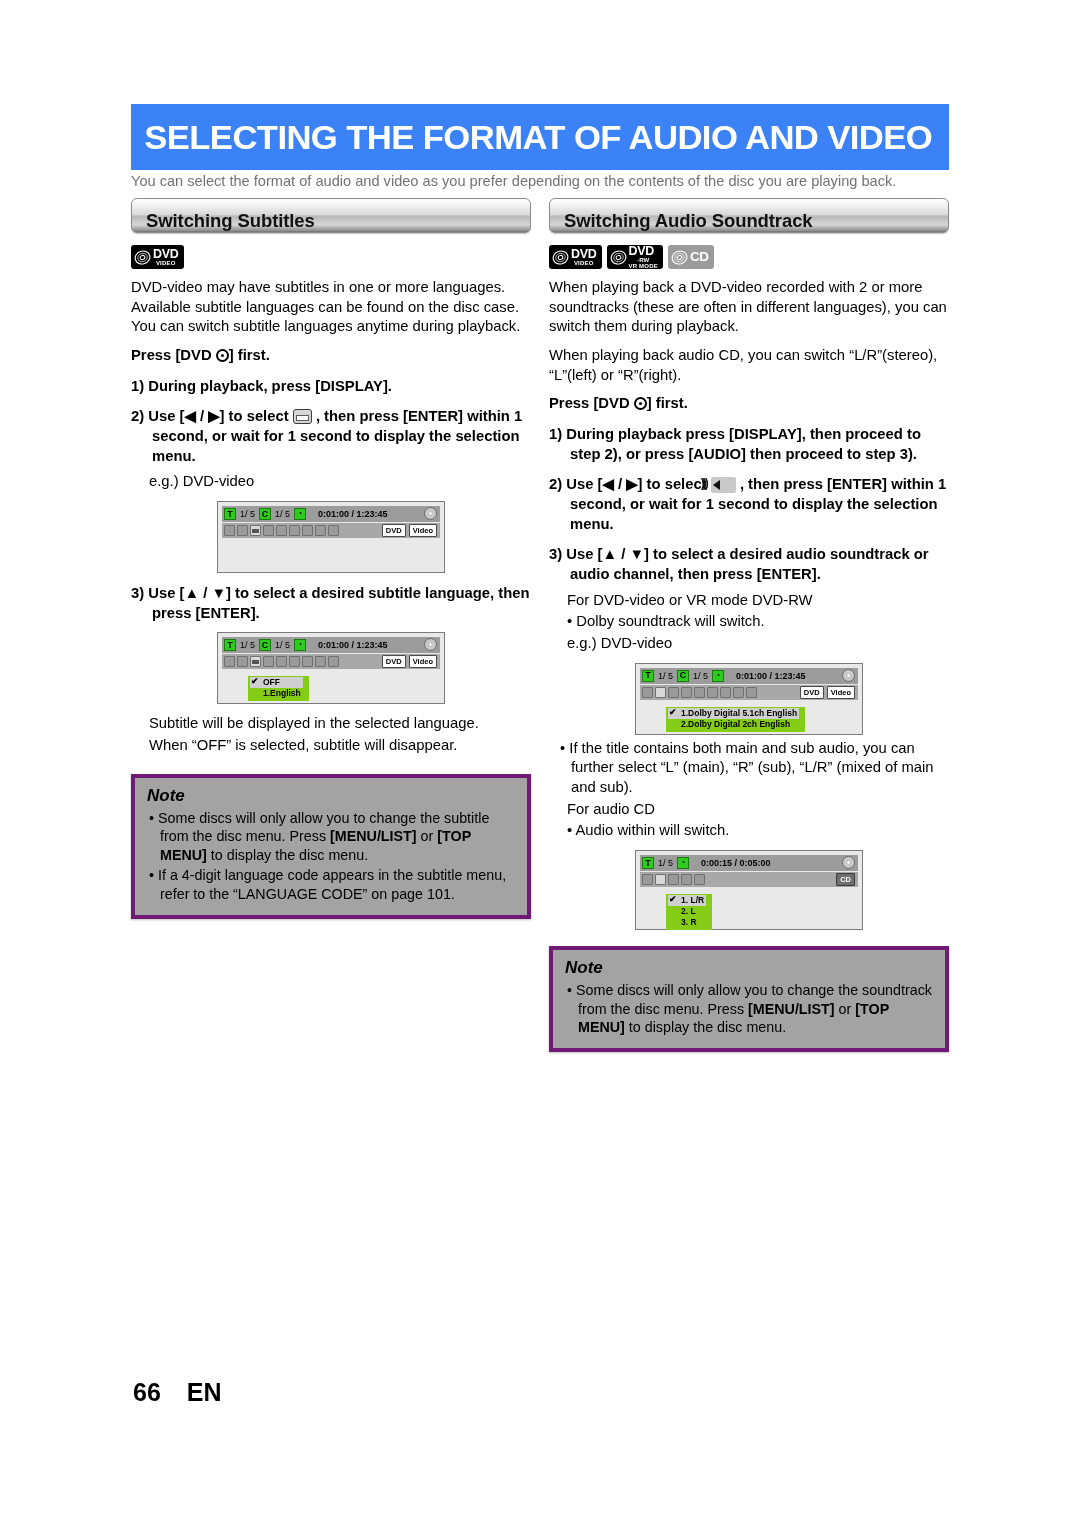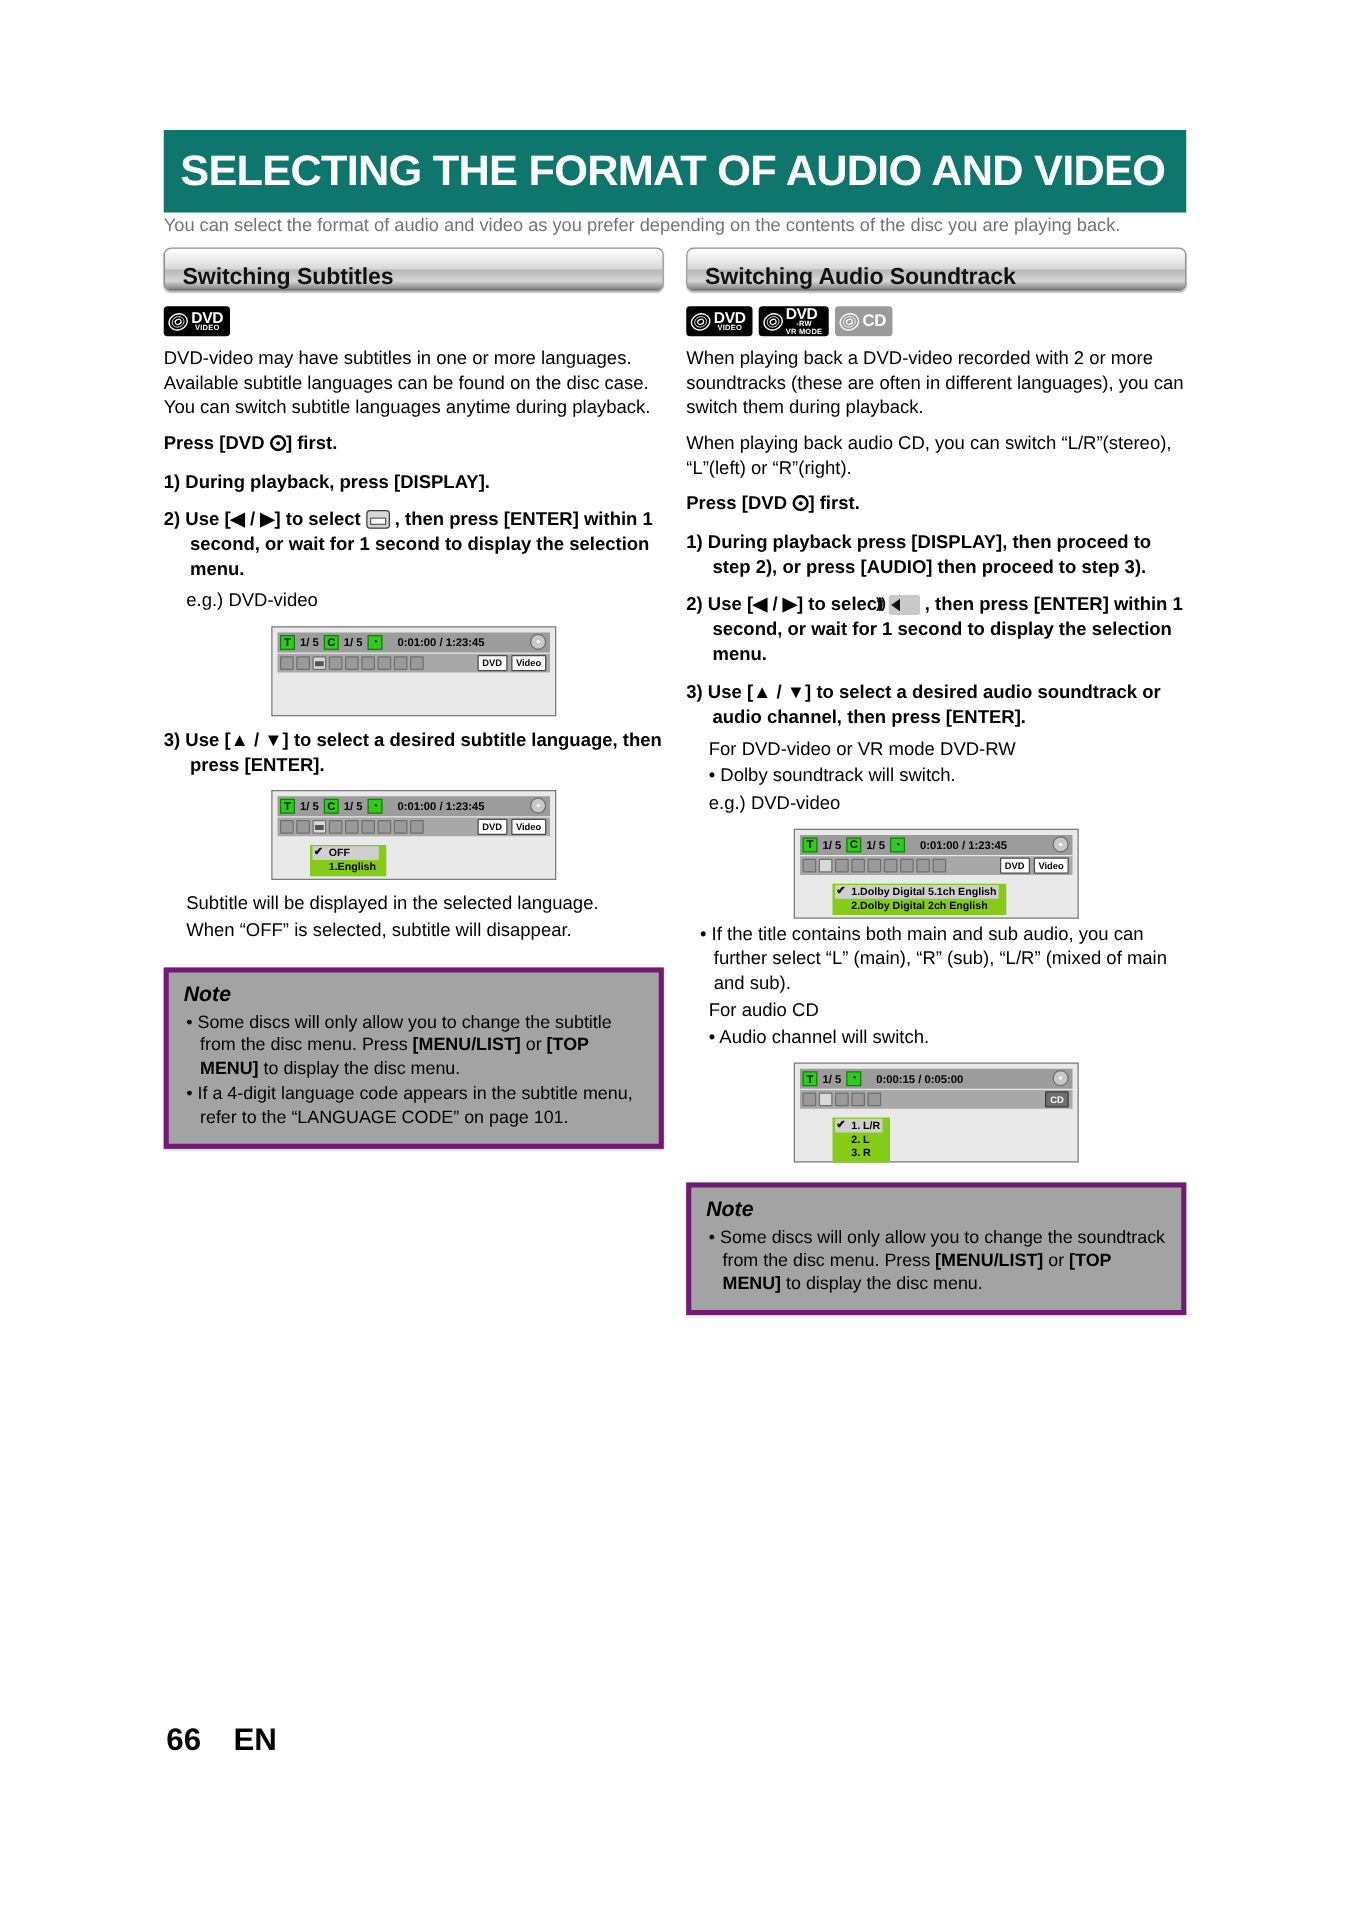--- a/index.html
+++ b/index.html
@@ -10,21 +10,21 @@
     font-family:"Liberation Sans", sans-serif;
     color:#000;
     position:relative;
     overflow:hidden;
   }
   .page { position:absolute; left:0; top:0; width:1080px; height:1528px; }
 
   
   .banner {
     position:absolute; left:131px; top:104px; width:818px; height:66px;
-    background:#0f766e;
+    background:#3b82f6;
     display:flex; align-items:center;
   }
   .banner-title {
     color:#ffffff;
     font-size:34px;
     font-weight:bold;
     letter-spacing:-0.6px;
     padding-left:13px;
     transform:scaleX(1.02);
     transform-origin:left center;
@@ -135,21 +135,21 @@
     height:16px; background:#9c9c9c;
     display:flex; align-items:center; gap:4px;
     padding:0 2px; position:relative;
   }
   .chip {
     width:12px;height:12px;background:#2ecc1f;border:1px solid #1a7a10;
     color:#000;font-size:9px;font-weight:bold;display:flex;align-items:center;justify-content:center;
     flex:0 0 auto; line-height:1;
   }
   .chip.clock { font-size:8px; }
-  .num { font-size:9px; color:#000; font-weight:bold; white-space:nowrap; }
+  .num { font-size:9px; color:#000; font-weight:normal; white-space:nowrap; }
   .osd-time { font-size:9px; font-weight:bold; color:#000; margin-left:8px; white-space:nowrap;text-align:center; }
   .disc-ico {
     position:absolute; right:3px; top:1px;
     width:13px;height:13px;border-radius:50%;
     background:radial-gradient(circle at 50% 50%, #ffffff 0 16%, #c8c8c8 17% 100%);
     border:1px solid #6d6d6d;
   }
   .osd-row2 {
     height:15px; background:#a8a8a8; margin-top:1px;
     display:flex; align-items:center; gap:2px; padding:0 2px; position:relative;
@@ -410,21 +410,21 @@
         </div>
         <div class="osd-menu">
           <div class="mi sel">1.Dolby Digital  5.1ch English</div>
           <div class="mi">2.Dolby Digital    2ch English</div>
         </div>
       </div>
     </div>
 
     <div class="bullet" style="padding-left:22px;text-indent:-11px;">• If the title contains both main and sub audio, you can further select “L” (main), “R” (sub), “L/R” (mixed of main and sub).</div>
     <div class="sub0 tight">For audio CD</div>
-    <div class="sub0 tight">• Audio channel will switch.</div>
+    <div class="sub0 tight">• Audio within will switch.</div>
 
     <div class="osd-wrap">
       <div class="osd tall" style="height:80px;">
         <div class="osd-row1">
           <span class="chip">T</span>
           <span class="num">1/  5</span>
           <span class="chip clock">◔</span>
           <span class="osd-time">0:00:15 / 0:05:00</span>
           <span class="disc-ico"></span>
         </div>

